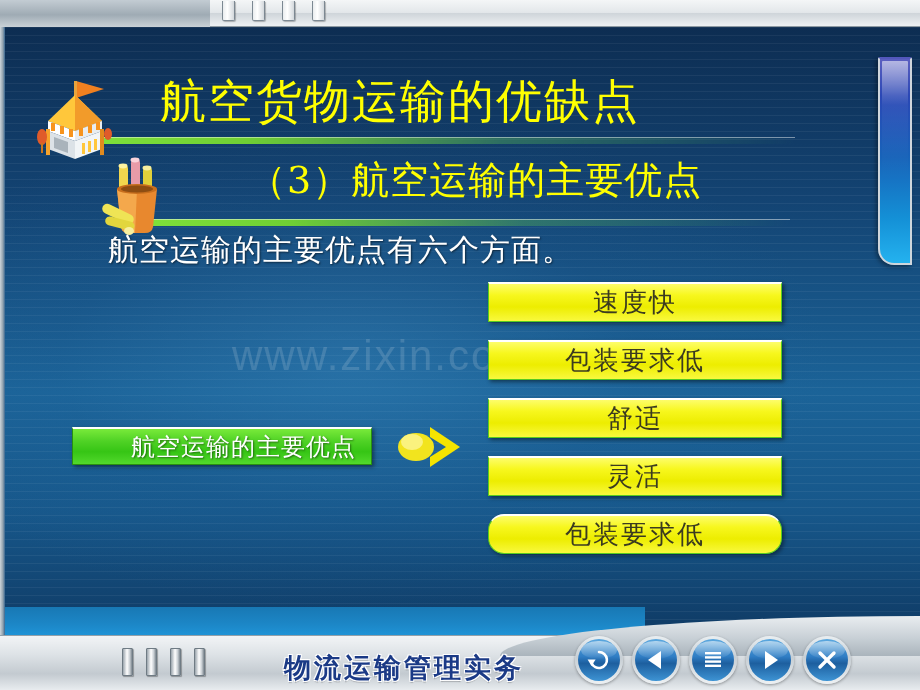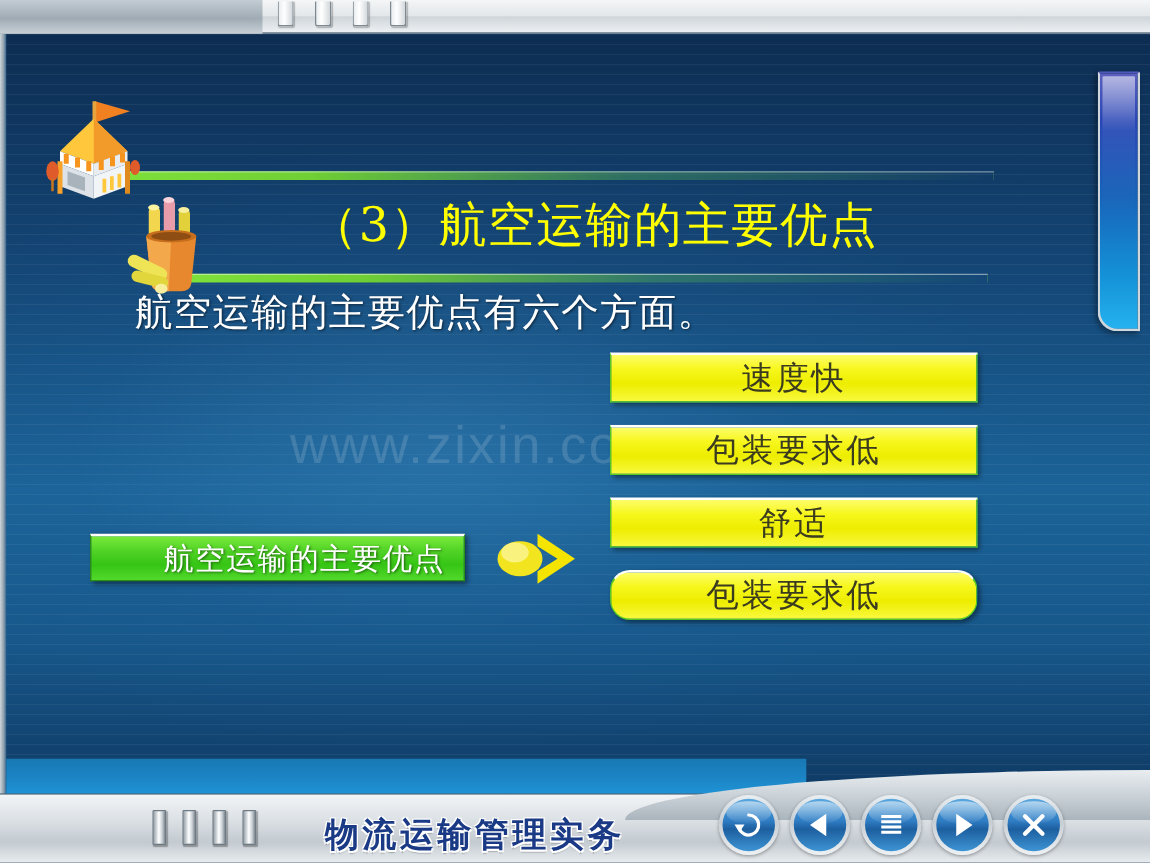--- a/index.html
+++ b/index.html
@@ -208,21 +208,21 @@
     z-index: 22;
   }
   .footer-tick {
     width: 11px; height: 28px;
     background: linear-gradient(to right, #9aa4ac 0%, #ffffff 45%, #c9cfd4 75%, #7d878f 100%);
     border: 1px solid #6f7b84;
     border-radius: 1px;
     box-shadow: 1px 1px 1px rgba(0,0,0,0.3);
   }
   .footer-brand {
-    position: absolute; left: 260px; top: 650px;
+    position: absolute; left: 284px; top: 650px;
     font-size: 27px;
     font-weight: bold;
     color: #1b3a86;
     letter-spacing: 3px;
     white-space: nowrap;
     text-shadow:
       -1px -1px 0 #ffffff,  1px -1px 0 #ffffff,
       -1px  1px 0 #ffffff,  1px  1px 0 #ffffff,
        0    2px 1px rgba(0,0,0,0.25);
     z-index: 23;
@@ -335,20 +335,21 @@
         <ellipse cx="42" cy="32" rx="16" ry="3.5" fill="#8E4D12"></ellipse>
         <rect x="6" y="52" width="34" height="10" rx="5" fill="#EFE455" transform="rotate(26 23 57)"></rect>
         <rect x="10" y="62" width="30" height="9" rx="4.5" fill="#E2D63D" transform="rotate(14 25 66)"></rect>
         <ellipse cx="34" cy="74" rx="5" ry="4" fill="#F7EF9E"></ellipse>
       </svg>
     </div>
 
     <div class="green-rule r1"></div>
     <div class="green-rule r2"></div>
 
+    <div class="title-main">航空货物运输的优缺点</div>
     <div class="title-sub">（3）航空运输的主要优点</div>
     <div class="body-line">航空运输的主要优点有六个方面。</div>
 
     <div class="green-box">
       <span class="green-box-label">航空运输的主要优点</span>
     </div>
 
     <div class="arrow-marker">
       <svg viewBox="0 0 70 44" width="70" height="44">
         <ellipse cx="20" cy="22" rx="18" ry="14" fill="#F2E41E"></ellipse>
@@ -359,20 +360,23 @@
 
     <div class="yellow-col">
       <div class="yellow-box">
         <span class="yellow-label">速度快</span>
       </div>
       <div class="yellow-box">
         <span class="yellow-label">包装要求低</span>
       </div>
       <div class="yellow-box">
         <span class="yellow-label">舒适</span>
+      </div>
+      <div class="yellow-box">
+        <span class="yellow-label">灵活</span>
       </div>
       <div class="yellow-box">
         <span class="yellow-label">包装要求低</span>
       </div>
     </div>
   </div>
 
   <div class="footer">
     <div class="footer-swoosh"></div>
     <div class="footer-ticks">

